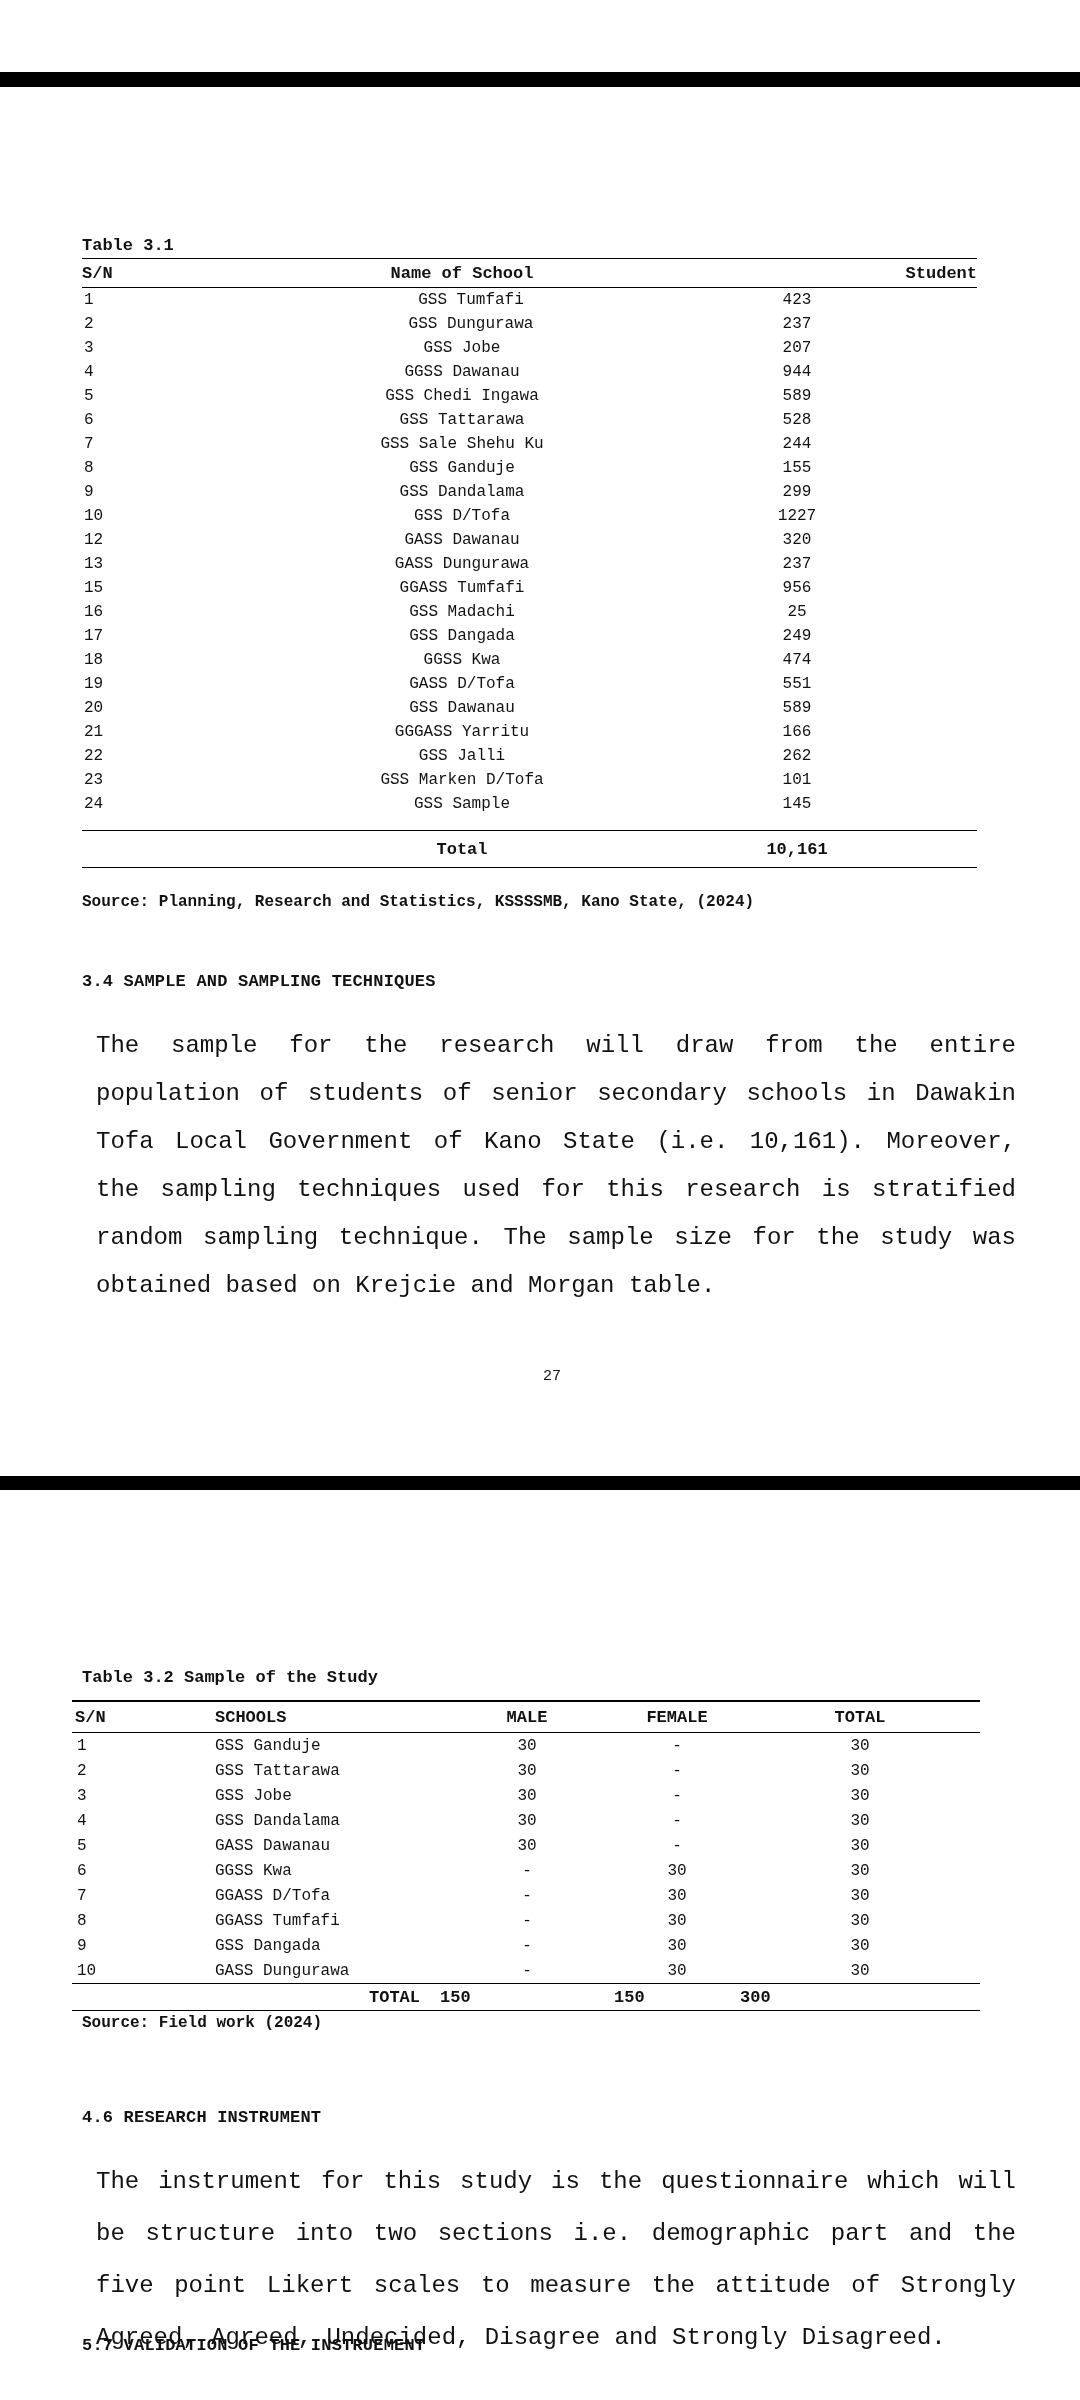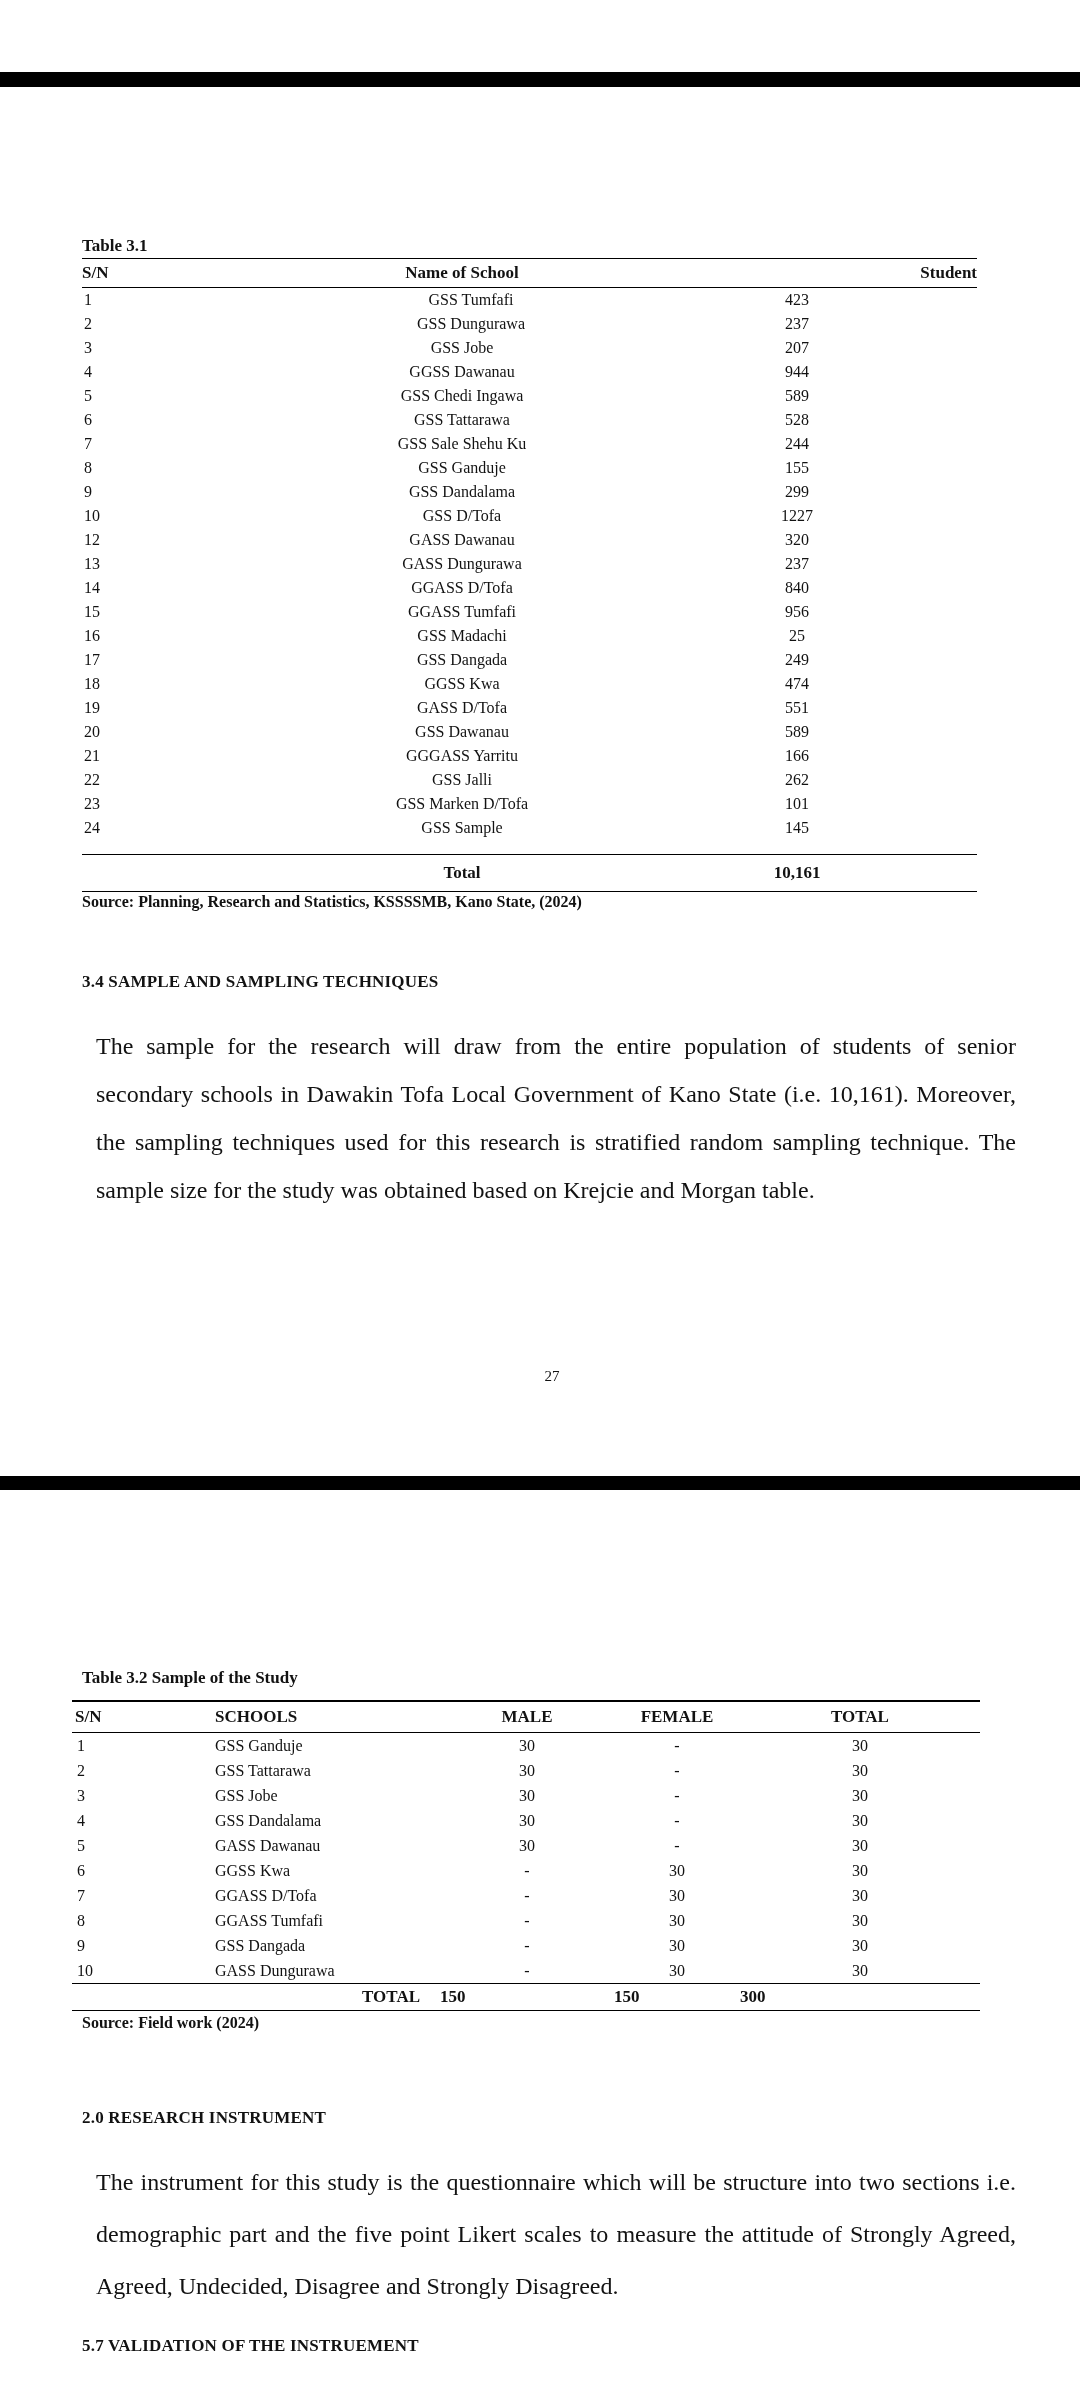--- a/index.html
+++ b/index.html
@@ -1,19 +1,19 @@
 <!DOCTYPE html>
 <html><head>
 <meta charset="utf-8">
 <style>
   html,body { margin:0; padding:0; background:#ffffff; }
   .screen {
     position:relative; width:1080px; height:2400px;
     background:#ffffff; overflow:hidden;
-    font-family:Liberation Serif, serif;
+    font-family:Liberation Mono, monospace;
     color:#121212;
   }
   .sep-bar { position:absolute; left:0; width:1080px; background:#000; }
   .bar-top { top:72px; height:15px; }
   .bar-mid { top:1476px; height:14px; }
 
   .tbl-title { position:absolute; left:82px; font-weight:bold; font-size:17px; }
   .t1-title { top:236px; }
   .t2-title { top:1668px; }
 
@@ -143,25 +143,20 @@
         <td class="c-sn">12</td>
         <td class="c-name">GASS Dawanau</td>
         <td class="c-stu">320</td>
       </tr>
         <tr>
         <td class="c-sn">13</td>
         <td class="c-name">GASS Dungurawa</td>
         <td class="c-stu">237</td>
       </tr>
         <tr>
-        <td class="c-sn">14</td>
-        <td class="c-name">GGASS D/Tofa</td>
-        <td class="c-stu">840</td>
-      </tr>
-        <tr>
         <td class="c-sn">15</td>
         <td class="c-name">GGASS Tumfafi</td>
         <td class="c-stu">956</td>
       </tr>
         <tr>
         <td class="c-sn">16</td>
         <td class="c-name">GSS Madachi</td>
         <td class="c-stu">25</td>
       </tr>
         <tr>
@@ -322,19 +317,19 @@
         <td class="tl">TOTAL</td>
         <td class="c-num">150</td>
         <td class="c-num">150</td>
         <td class="c-num">300</td>
       </tr>
     </tfoot>
   </table>
 
   <div class="source-line source-2">Source: Field work (2024)</div>
 
-  <div class="section-heading h-35">2.0 RESEARCH INSTRUMENT</div>
+  <div class="section-heading h-35">4.6 RESEARCH INSTRUMENT</div>
 
   <div class="body-para para-2">The instrument for this study is the questionnaire which will be structure into two sections i.e. demographic part and the five point Likert scales to measure the attitude of Strongly Agreed, Agreed, Undecided, Disagree and Strongly Disagreed.</div>
 
   <div class="section-heading h-36">5.7 VALIDATION OF THE INSTRUEMENT</div>
 
 </div>
 
 </body></html>

